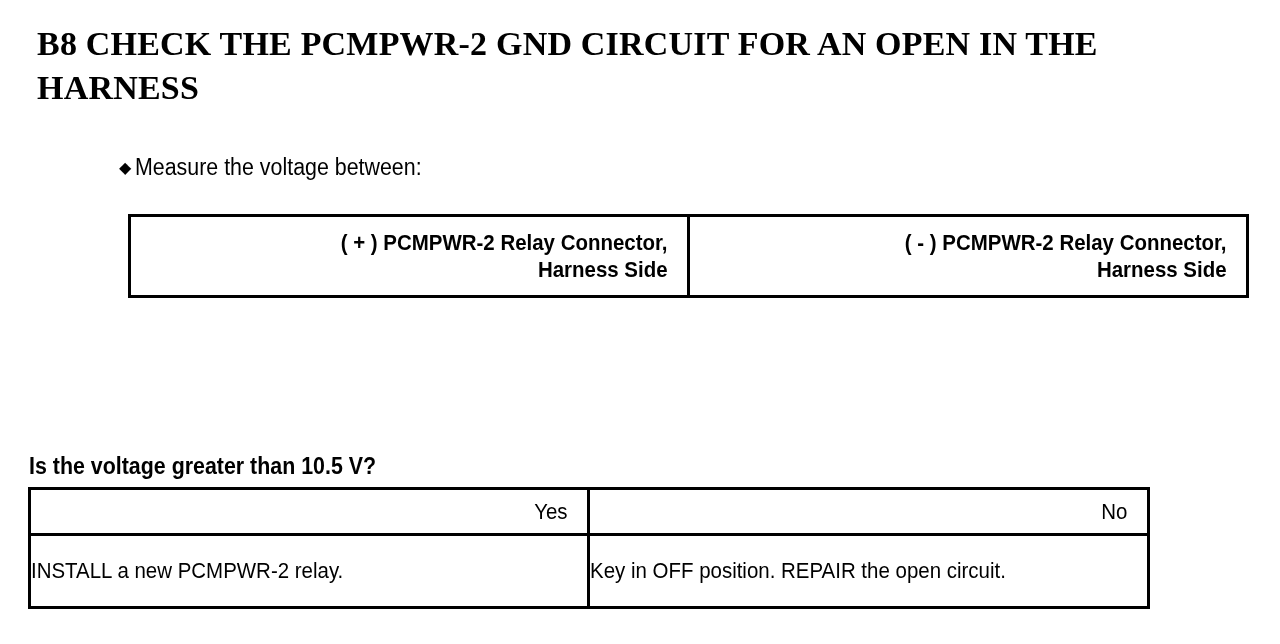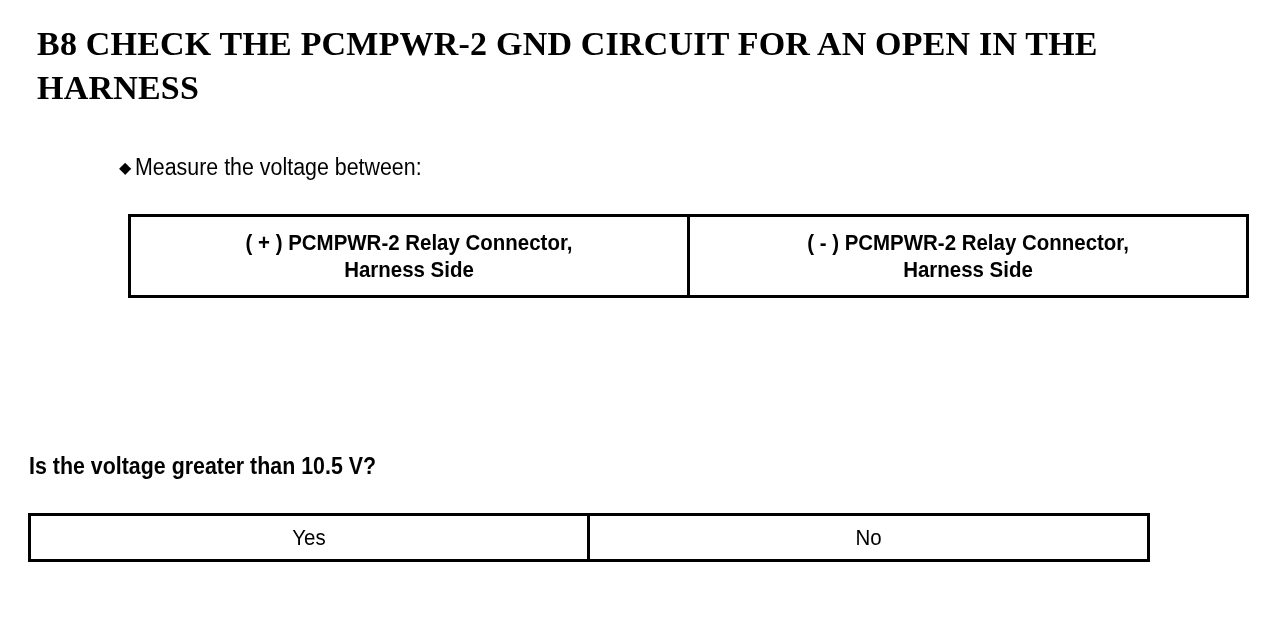--- a/index.html
+++ b/index.html
@@ -69,21 +69,21 @@
   .cell-inner {
     font-size: 22px;
     line-height: 27px;
     transform: scaleX(0.93);
     transform-origin: left center;
   }
   .cell-center .cell-inner {
     transform-origin: center center;
   }
   .th-cell {
-    text-align: center;
+    text-align: right;
     font-weight: bold;
   }
   .td-cell {
     text-align: left;
     font-weight: normal;
   }
   .pad-left { padding-left: 7px; }
 
   
   #measure-table {
@@ -107,21 +107,20 @@
     transform: scaleX(0.93);
     transform-origin: left center;
     white-space: nowrap;
   }
 
   
   #decision-table {
     left: 28px;
     top: 487px;
     width: 1119px;
-    margin-top: 26px;
   }
   #decision-table .col-a { width: 559px; }
   #decision-table .col-b { width: 560px; }
   #decision-table tr.header-row td { height: 43px; }
   #decision-table tr.value-row td  { height: 70px; }
   #decision-table tr.value-row td .cell-inner {
     line-height: 30px;
   }
   #decision-table tr.value-row td { vertical-align: middle; }
   #decision-table .answer-yes .cell-inner { white-space: nowrap; }
@@ -168,14 +167,22 @@
   </colgroup>
   <tbody>
     <tr class="header-row">
       <td class="th-cell cell-center">
         <div class="cell-inner" style="font-weight:normal;">Yes</div>
       </td>
       <td class="th-cell cell-center">
         <div class="cell-inner" style="font-weight:normal;">No</div>
       </td>
     </tr>
+    <tr class="value-row">
+      <td class="td-cell pad-left answer-yes">
+        <div class="cell-inner">INSTALL a new PCMPWR-2 relay.</div>
+      </td>
+      <td class="td-cell pad-left">
+        <div class="cell-inner">Key in OFF position. REPAIR the open circuit.</div>
+      </td>
+    </tr>
   </tbody>
 </table>
 
 </body></html>

